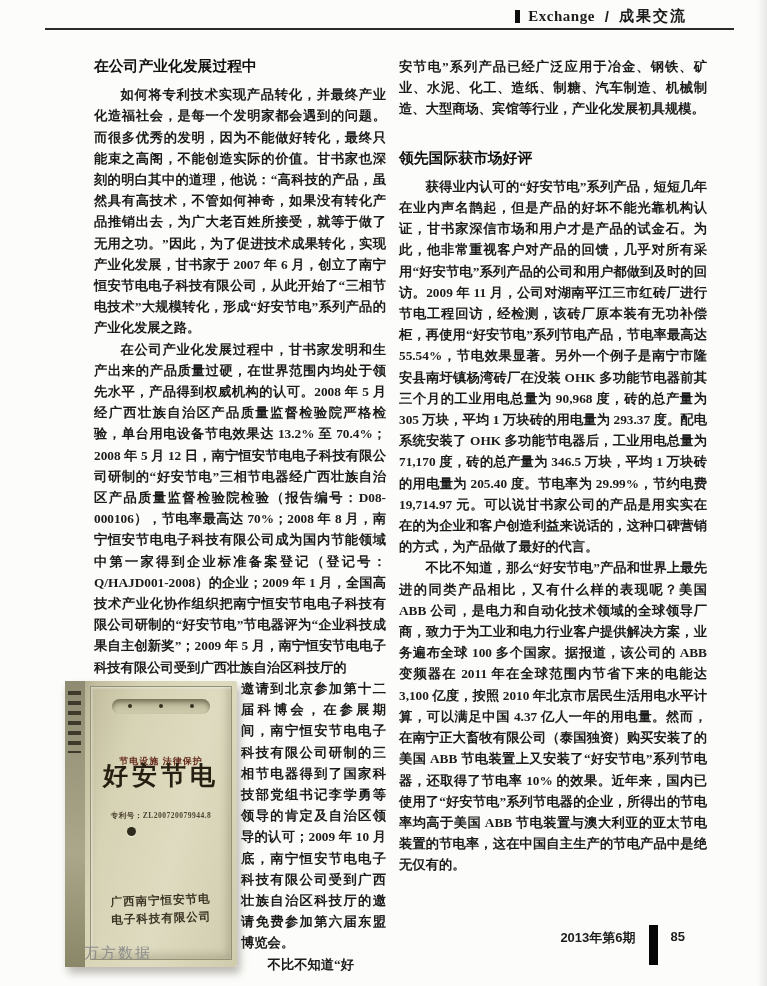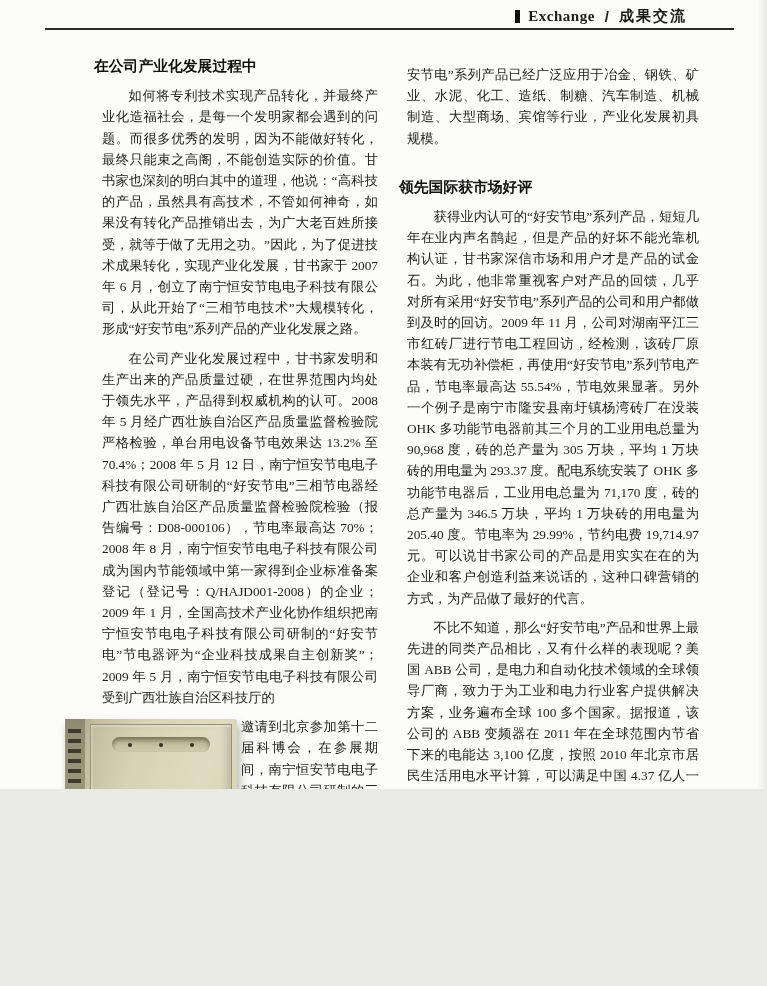--- a/index.html
+++ b/index.html
@@ -1,37 +1,37 @@
 <!DOCTYPE html>
 <html><head>
 <meta charset="utf-8">
 <style>
   html,body{margin:0;padding:0;background:#e9e9e7;}
-  .page{position:relative;width:767px;height:789px;margin:0 auto;background:#fcfcfa;overflow:hidden;
+  .page{position:relative;width:767px;height:986px;margin:0 auto;background:#fcfcfa;overflow:hidden;
         font-family:"Liberation Serif","DejaVu Serif",serif;color:#1c1c1c;}
   .page::after{content:'';position:absolute;top:0;right:0;bottom:0;width:10px;pointer-events:none;
         background:linear-gradient(to right,rgba(0,0,0,0),rgba(0,0,0,0.08));}
 
   
   .header{position:absolute;top:7px;right:80px;display:flex;align-items:center;gap:6px;
           font-weight:bold;font-size:15px;white-space:nowrap;}
   .header .tagbar{display:inline-block;width:5px;height:13px;background:#0d0d0d;margin-right:2px;}
   .header .en{font-family:"Liberation Serif",serif;letter-spacing:.5px;}
   .header .slash{font-family:"Liberation Sans",sans-serif;padding:0 4px;}
   .header .cn{font-family:"Liberation Sans","DejaVu Sans",sans-serif;letter-spacing:2px;}
   .header-rule{position:absolute;top:28px;left:45px;right:33px;height:0;border-top:2px solid #2c2c2c;}
 
   
   .col{position:absolute;top:56px;font-size:13.3px;line-height:21.2px;text-align:justify;}
   .col-left{left:94px;width:292px;}
   .col-right{left:399px;width:308px;}
   .sec-heading{font-family:"Liberation Sans","DejaVu Sans",sans-serif;font-size:14.8px;font-weight:bold;
                margin:0 0 7px 0;color:#111;text-align:left;}
   .sec-heading.second{margin-top:28px;}
-  p{margin:8px;}
+  p{margin:0;font-weight:bold;}
   .ind{text-indent:2em;}
 
   
   .photo-fig{float:left;width:172px;height:286px;margin:3px 4px 2px -29px;position:relative;}
   .boxbody{position:absolute;inset:0;border-radius:2px;
            background:linear-gradient(105deg,#97947b 0%,#c3bfa0 13%,#d7d3b5 32%,#dedbc0 62%,#cfccae 100%);
            box-shadow:3px 6px 9px rgba(60,58,42,.35);}
   .sideface{position:absolute;left:0;top:0;bottom:0;width:20px;
            background:linear-gradient(#8e8b72,#aba78a 60%,#8a8668);}
   .vents{position:absolute;left:3px;top:10px;width:13px;height:62px;

